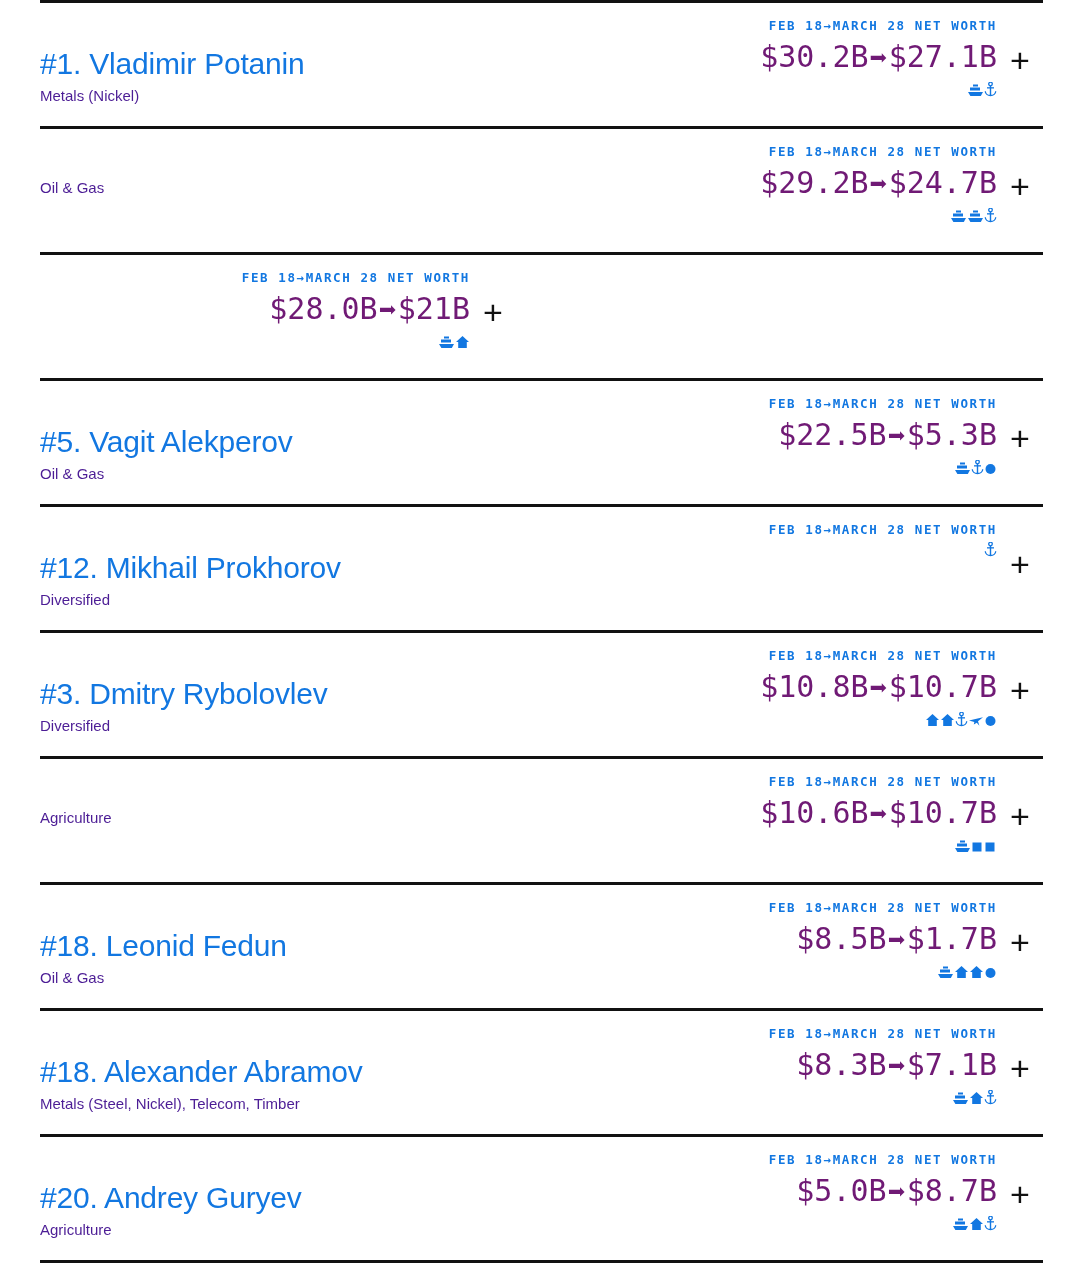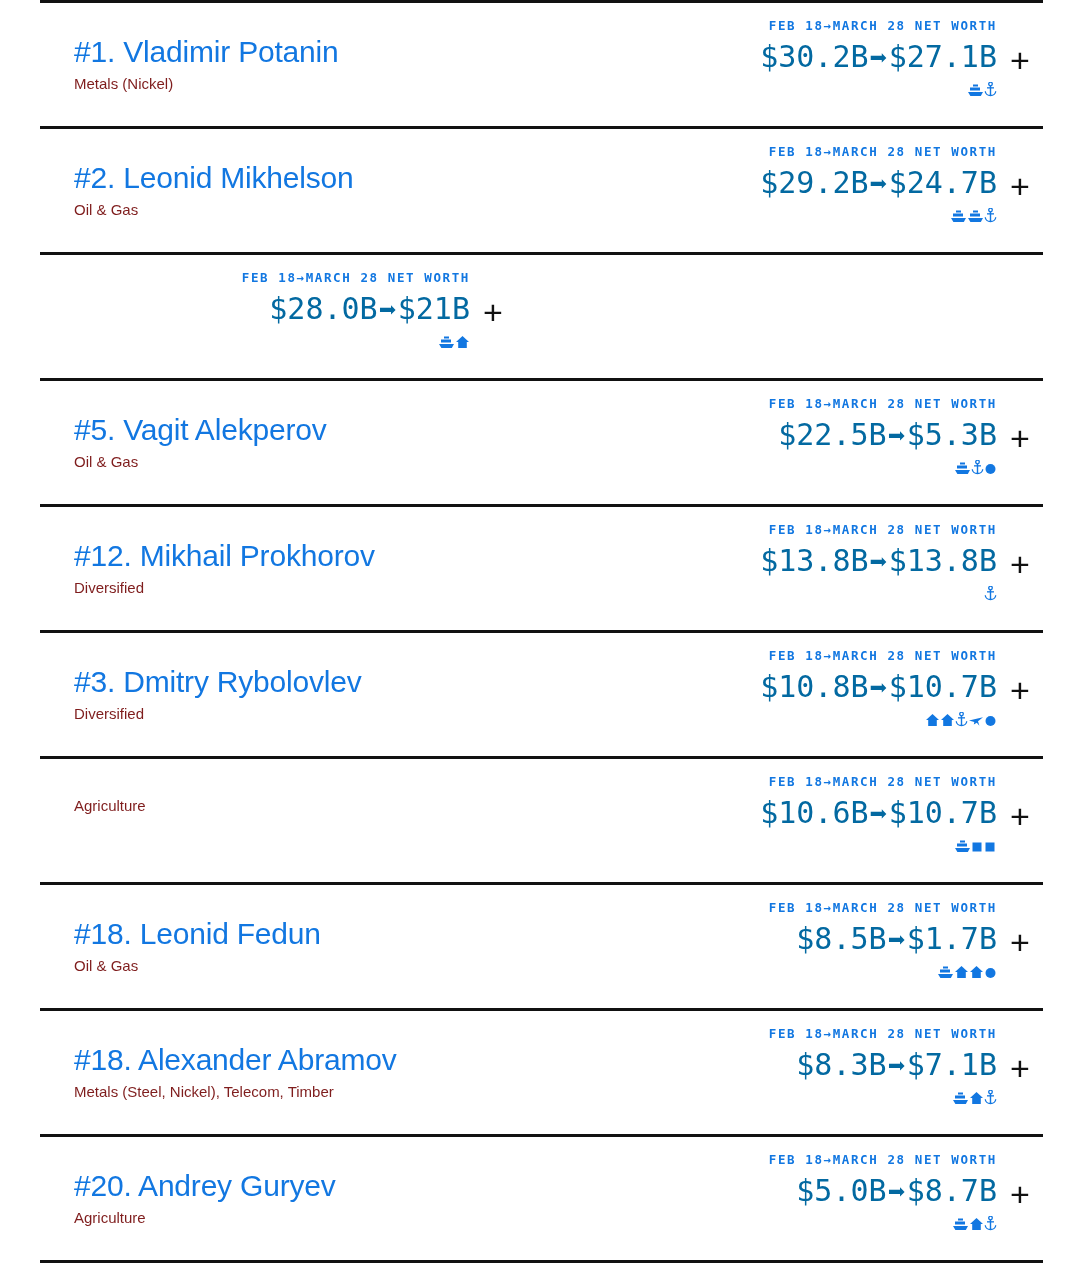--- a/index.html
+++ b/index.html
@@ -31,35 +31,34 @@
     display: block;
   }
   .row-inner {
     position: relative;
     height: 120px;
     display: flex;
     align-items: flex-start;
   }
   .left {
     flex: 1 1 auto;
-    padding-top: 32px;
-    margin-left: 34px;
+    padding-top: 44px;
   }
   .name {
     font-size: 30px;
     font-weight: 400;
     color: #1277e1;
     letter-spacing: -0.2px;
     line-height: 34px;
     white-space: nowrap;
   }
   .sector {
     margin-top: 6px;
     font-size: 15px;
-    color: #7f1d1d;
+    color: #4c1d95;
     line-height: 18px;
     white-space: nowrap;
   }
   .right {
     flex: 0 0 auto;
     text-align: right;
     padding-top: 16px;
     min-width: 430px;
     position: relative;
   }
@@ -70,21 +69,21 @@
     letter-spacing: 1.6px;
     color: #1277e1;
     line-height: 14px;
     white-space: nowrap;
   }
   .worth {
     margin-top: 5px;
     font-family: "DejaVu Sans Mono", monospace;
     font-size: 30px;
     letter-spacing: 0px;
-    color: #0369a1;
+    color: #701a75;
     line-height: 38px;
     white-space: nowrap;
   }
   .arrow {
     display: inline-block;
     padding: 0 1px;
     font-size: 30px;
     line-height: 38px;
     vertical-align: -1px;
   }
@@ -141,21 +140,20 @@
                   <path d="M1.3 9.2c0 2.6 2.3 4.3 5.2 4.3s5.2-1.7 5.2-4.3" fill="none" stroke="#1277e1" stroke-width="1.3"></path>
                 </svg></span></div>
           </div>
           <div class="plus">+</div>
         </div>
       </div>
       <div class="rule"></div>
       <div class="row">
         <div class="row-inner">
           <div class="left">
-            <div class="name">#2. Leonid Mikhelson</div>
             <div class="sector">Oil &amp; Gas</div>
           </div>
           <div class="right">
             <div class="period">FEB 18→MARCH 28 NET WORTH</div>
             <div class="worth"><span>$29.2B</span><span class="arrow">➡</span><span>$24.7B</span></div>
             <div class="icons"><span class="ic"><svg class="ic-svg" width="17" height="14" viewBox="0 0 17 14" xmlns="http://www.w3.org/2000/svg">
                   <path d="M1 9h15l-2.2 4H3.4L1 9z" fill="#1277e1"></path>
                   <rect x="3" y="4.5" width="10" height="3" fill="#1277e1"></rect>
                   <rect x="6" y="1.5" width="5" height="2" fill="#1277e1"></rect>
                 </svg></span><span class="ic"><svg class="ic-svg" width="17" height="14" viewBox="0 0 17 14" xmlns="http://www.w3.org/2000/svg">
@@ -217,21 +215,20 @@
       </div>
       <div class="rule"></div>
       <div class="row">
         <div class="row-inner">
           <div class="left">
             <div class="name">#12. Mikhail Prokhorov</div>
             <div class="sector">Diversified</div>
           </div>
           <div class="right">
             <div class="period">FEB 18→MARCH 28 NET WORTH</div>
-            <div class="worth"><span>$13.8B</span><span class="arrow">➡</span><span>$13.8B</span></div>
             <div class="icons"><span class="ic"><svg class="ic-svg" width="13" height="15" viewBox="0 0 13 15" xmlns="http://www.w3.org/2000/svg">
                   <circle cx="6.5" cy="2" r="1.8" fill="none" stroke="#1277e1" stroke-width="1.3"></circle>
                   <rect x="5.8" y="3.6" width="1.4" height="9.4" fill="#1277e1"></rect>
                   <rect x="3" y="5.2" width="7" height="1.3" fill="#1277e1"></rect>
                   <path d="M1.3 9.2c0 2.6 2.3 4.3 5.2 4.3s5.2-1.7 5.2-4.3" fill="none" stroke="#1277e1" stroke-width="1.3"></path>
                 </svg></span></div>
           </div>
           <div class="plus">+</div>
         </div>
       </div>

